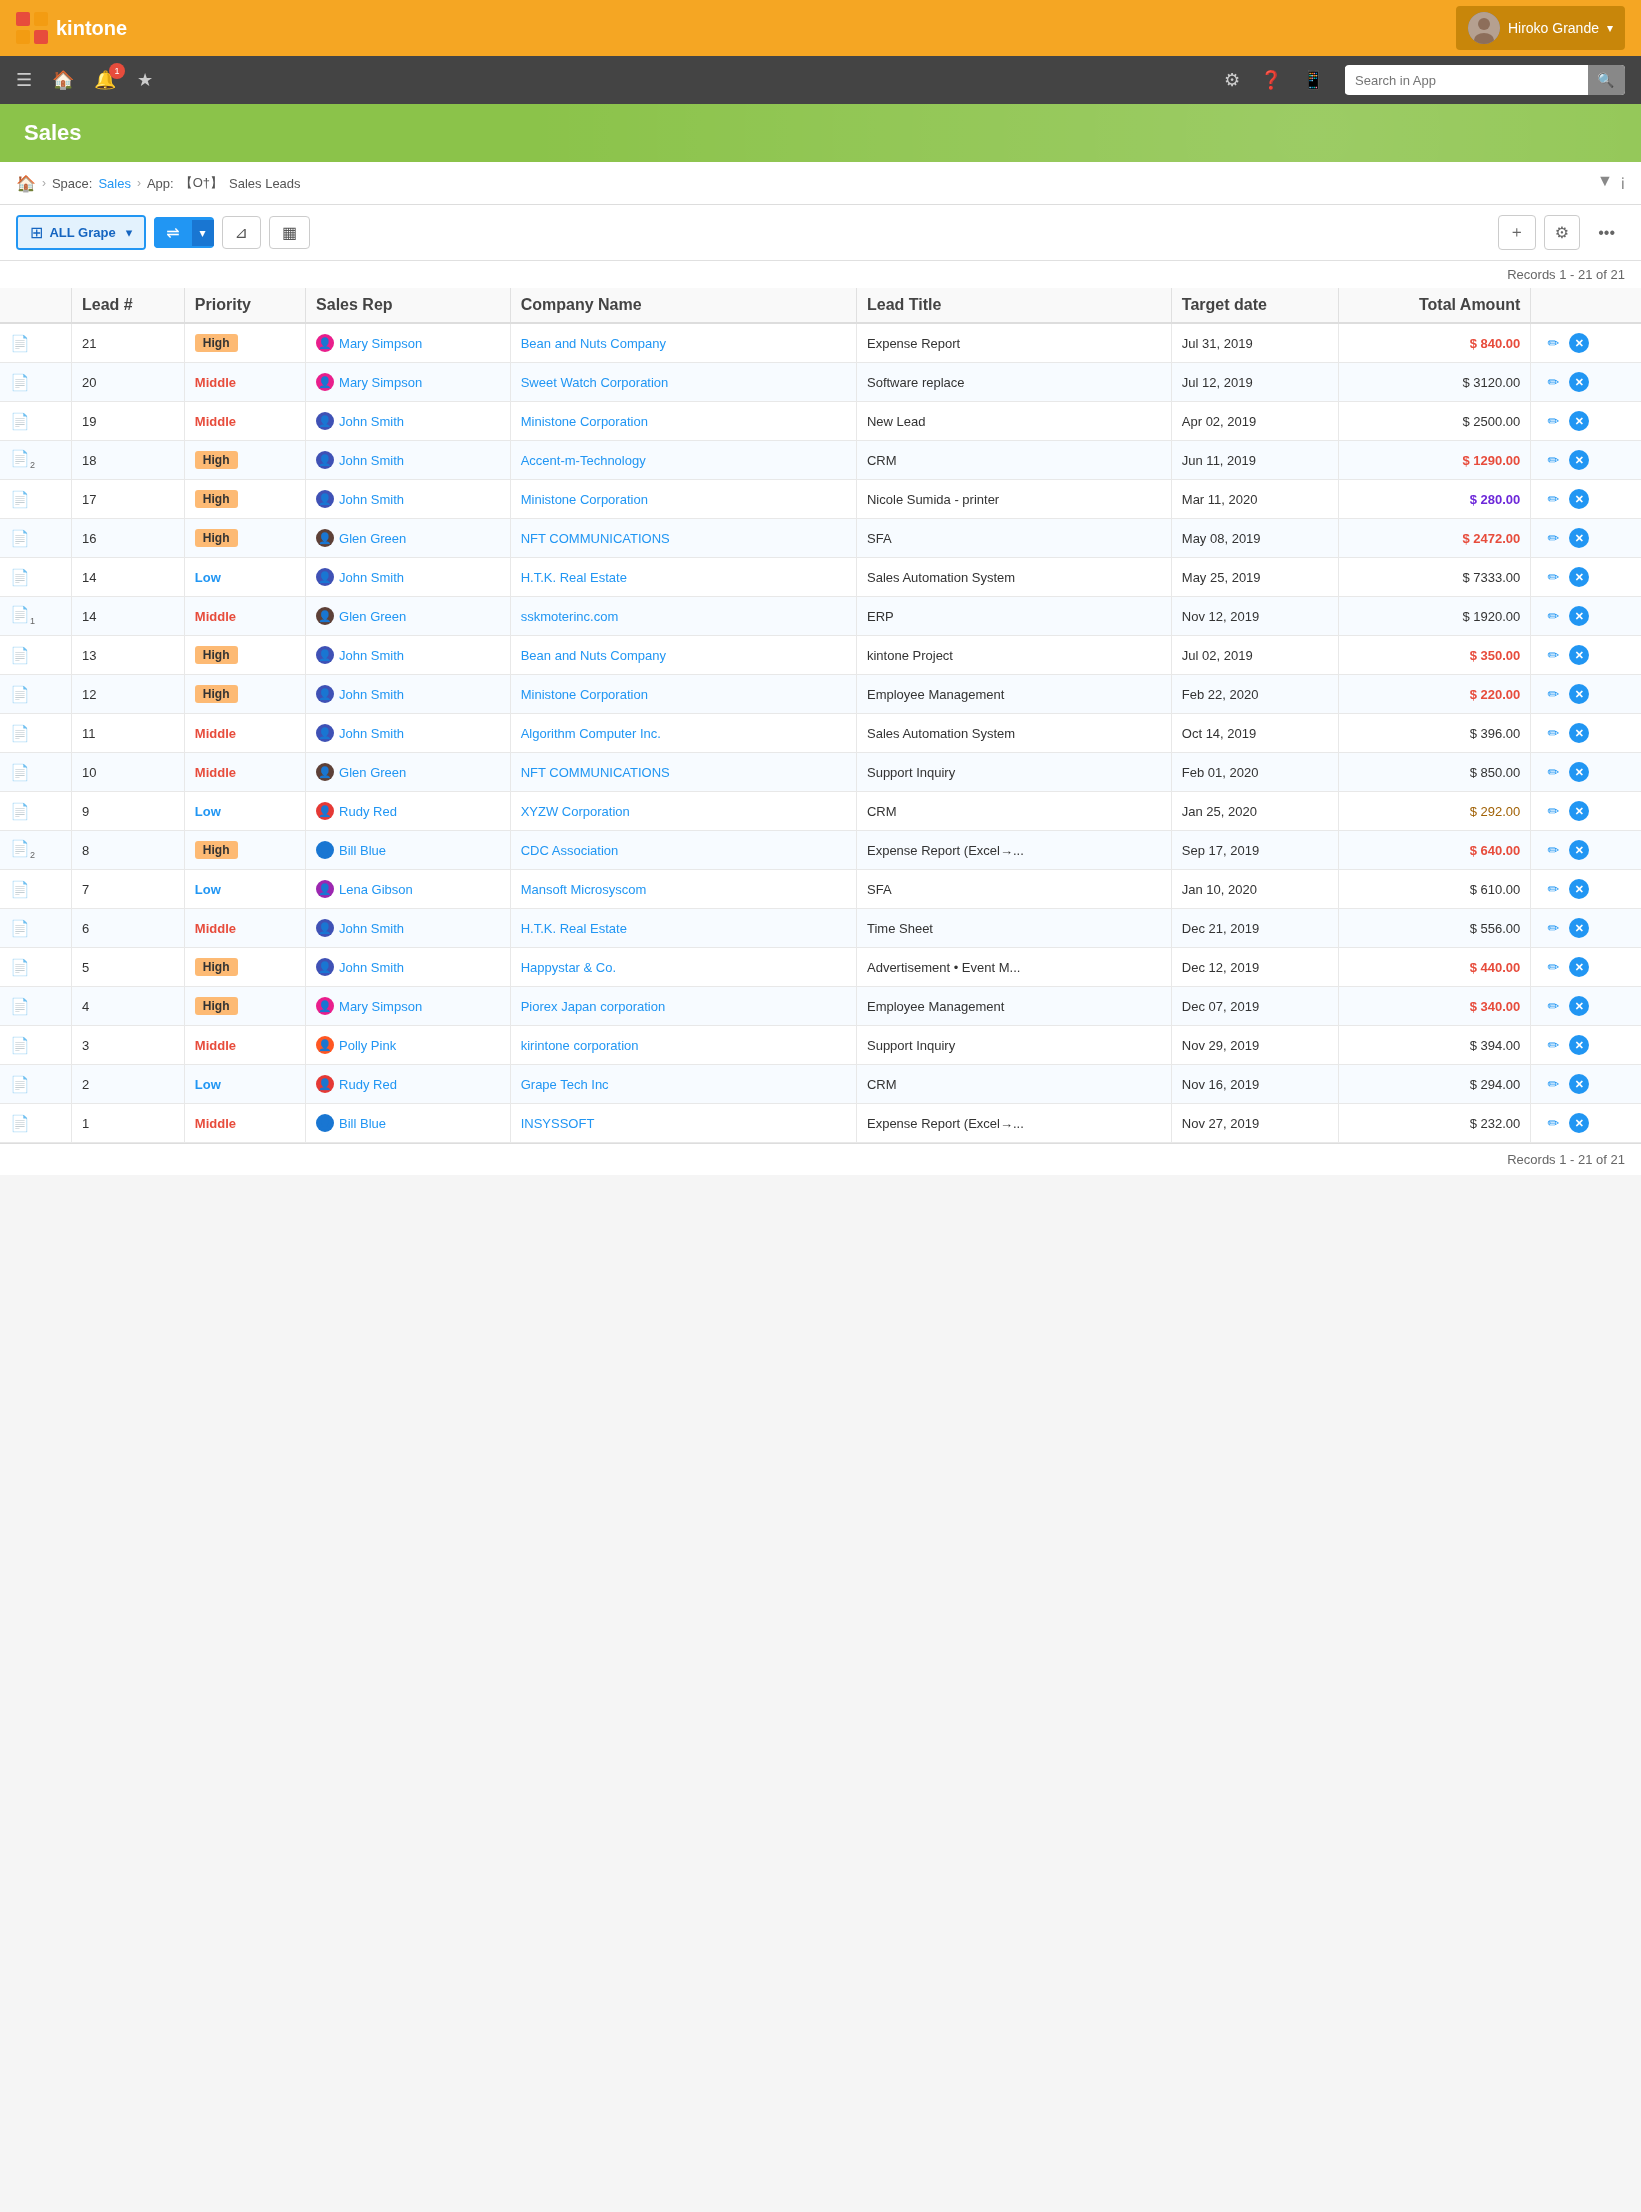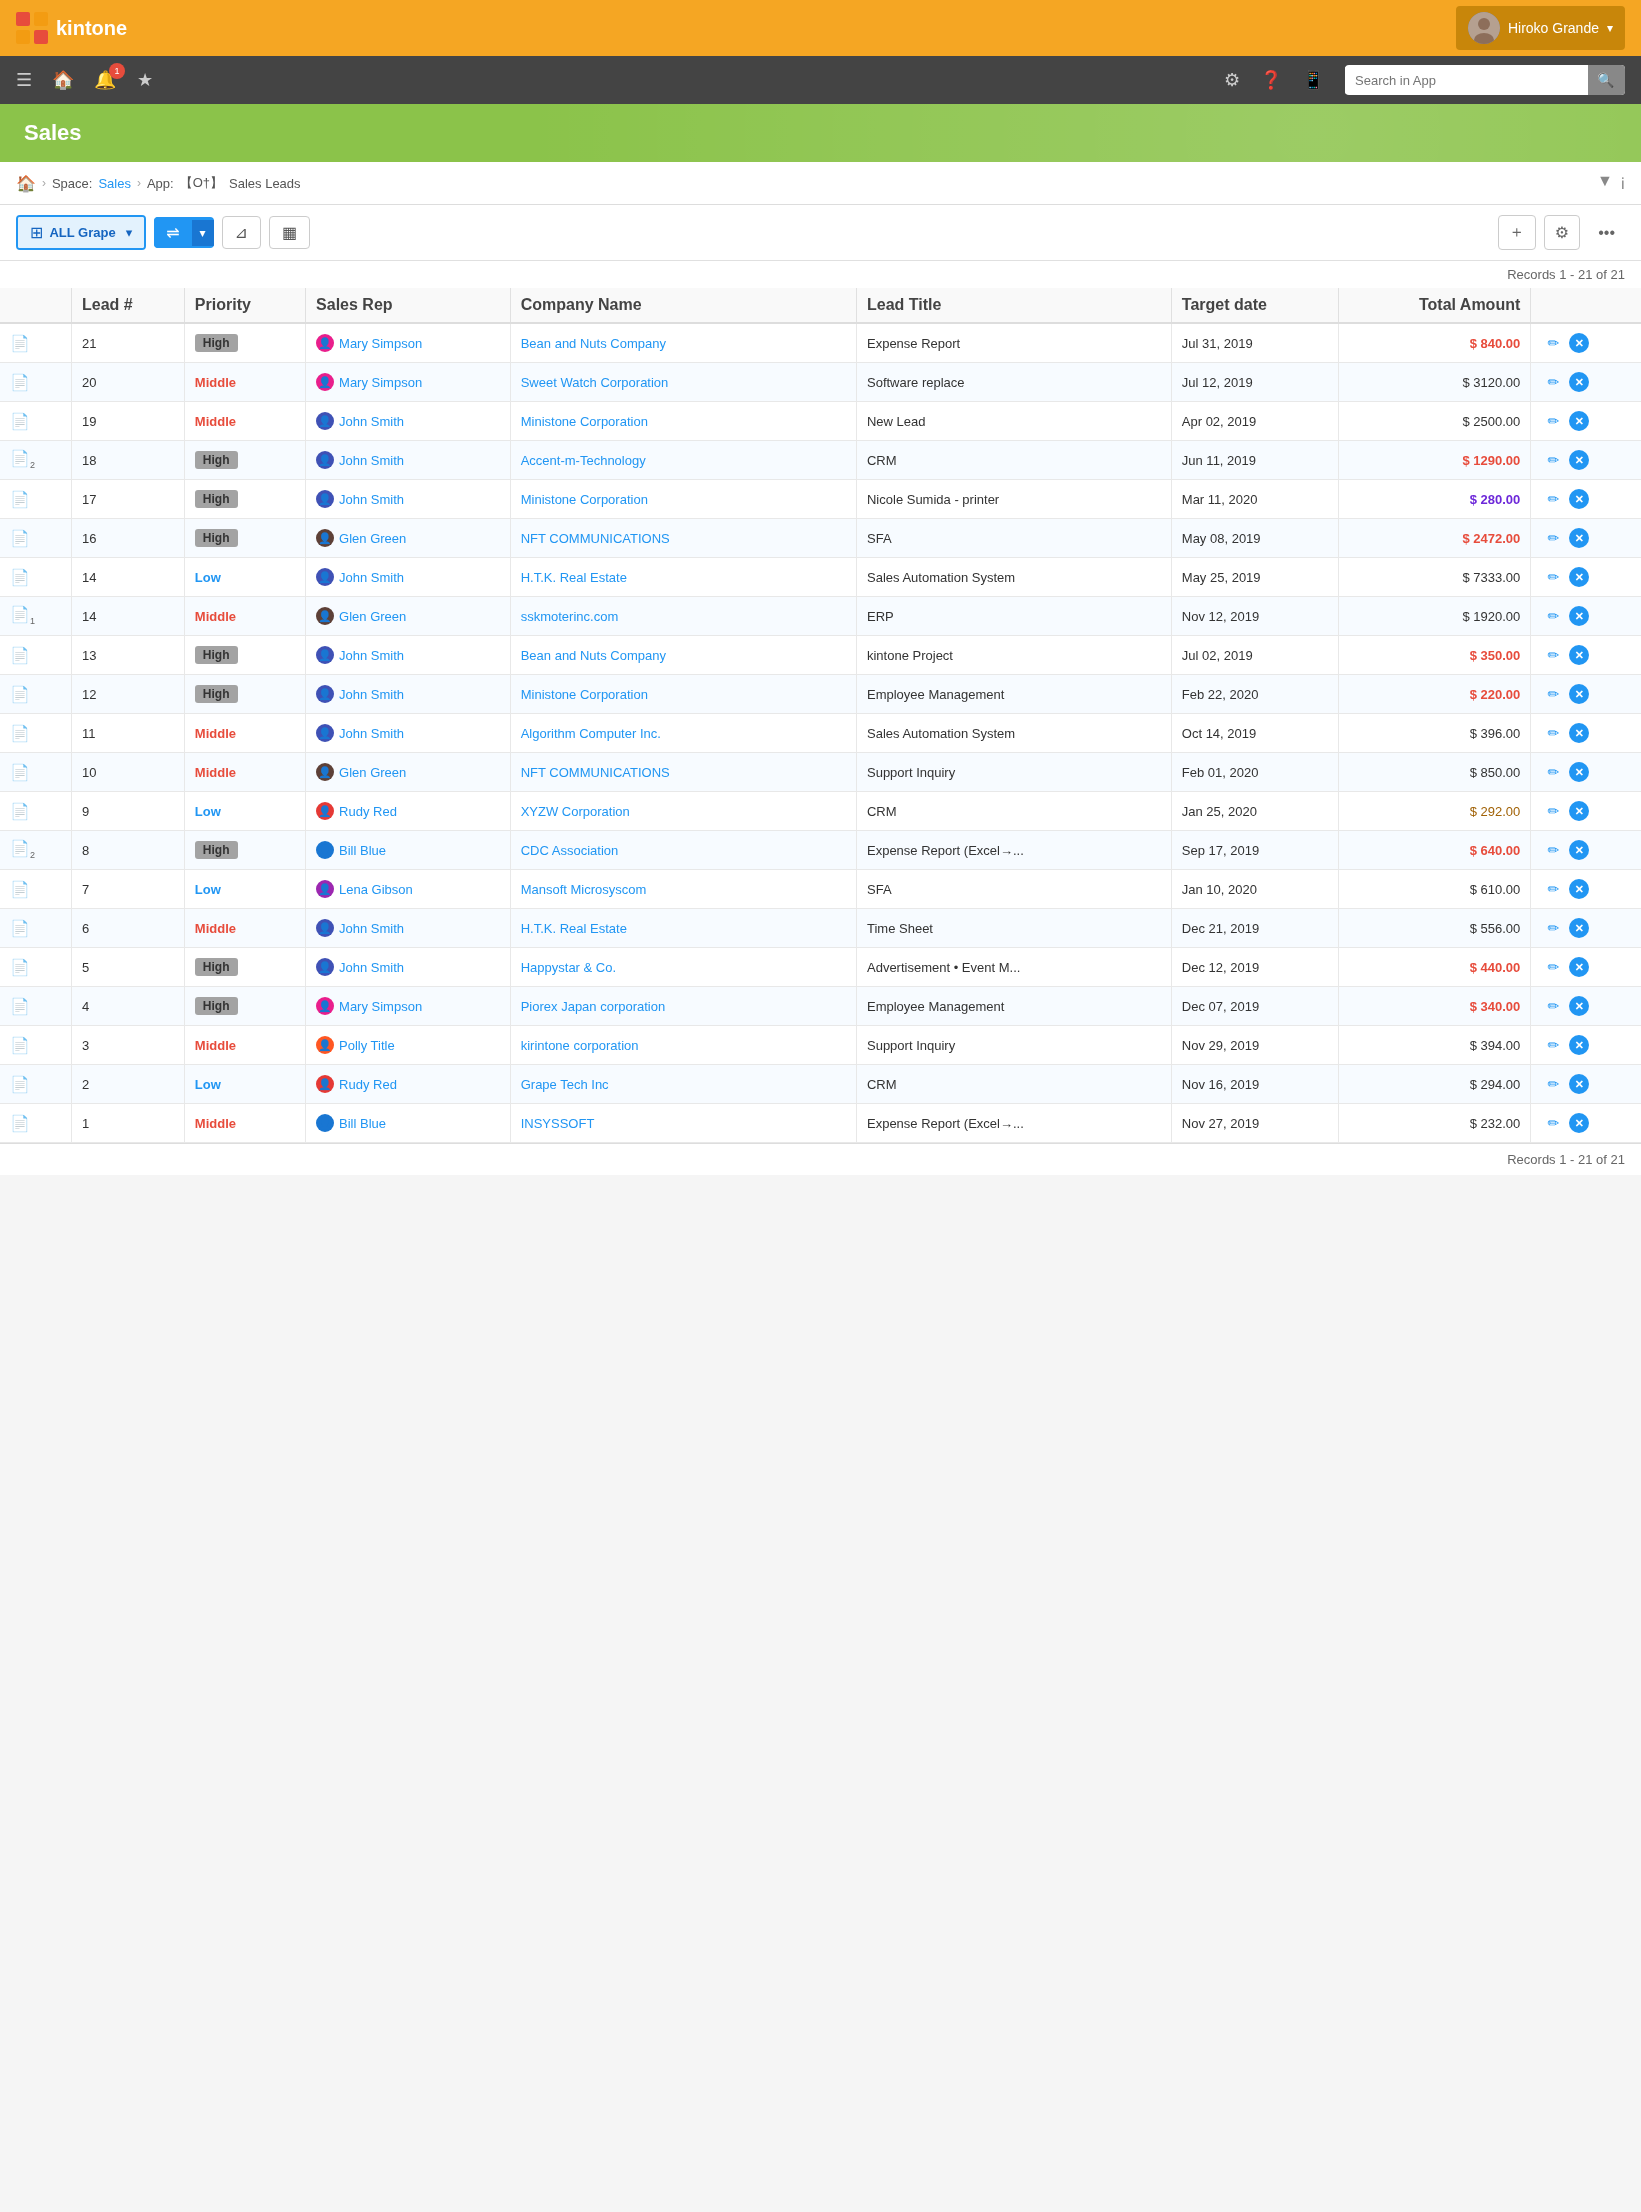--- a/index.html
+++ b/index.html
@@ -114,21 +114,21 @@
     thead th:last-child { border-right: none; }
     tbody tr { border-bottom: 1px solid #e8e8e8; }
     tbody tr:nth-child(even) { background: #f7fbff; }
     tbody td {
       padding: 7px 10px; border-right: 1px solid #e8e8e8;
       font-size: 13px; color: #333; white-space: nowrap;
     }
     tbody td:last-child { border-right: none; }
 
     .priority-high {
-      background: #a3a3a3; color: #333; padding: 2px 8px; border-radius: 3px;
+      background: #fdba74; color: #333; padding: 2px 8px; border-radius: 3px;
       font-weight: 600; font-size: 12px; display: inline-block;
     }
     .priority-middle { color: #e74c3c; font-weight: 600; font-size: 13px; }
     .priority-low { color: #2196f3; font-weight: 600; font-size: 13px; }
 
     .person-cell { display: flex; align-items: center; gap: 5px; }
     .company-link { color: #2196f3; text-decoration: none; }
 
     .action-btns { display: flex; align-items: center; gap: 4px; }
     .edit-btn {
@@ -638,21 +638,21 @@
     </div>
           </td>
         </tr>
         <tr>
           <td class="col-check"><span style="color: rgb(91, 155, 213); font-size: 16px; cursor: pointer; display: inline-block; position: relative;">📄</span></td>
           <td class="col-lead">3</td>
           <td class="col-priority"><span class="priority-middle">Middle</span></td>
           <td class="col-rep">
             <div class="person-cell">
               <span style="width: 18px; height: 18px; border-radius: 50%; display: inline-flex; align-items: center; justify-content: center; font-size: 11px; background: rgb(255, 87, 34); color: rgb(255, 255, 255);">👤</span>
-              <a style="color: rgb(33, 150, 243); text-decoration: none; font-size: 13px;">Polly Title</a>
+              <a style="color: rgb(33, 150, 243); text-decoration: none; font-size: 13px;">Polly Pink</a>
             </div>
           </td>
           <td class="col-company"><a class="company-link">kirintone corporation</a></td>
           <td class="col-title">Support Inquiry</td>
           <td class="col-date">Nov 29, 2019</td>
           <td class="col-amount" style="text-align: right; font-weight: normal; color: rgb(51, 51, 51);">$ 394.00</td>
           <td class="col-actions">
     <div class="action-btns">
       <span class="edit-btn">✏</span>
       <span class="del-btn">✕</span>

